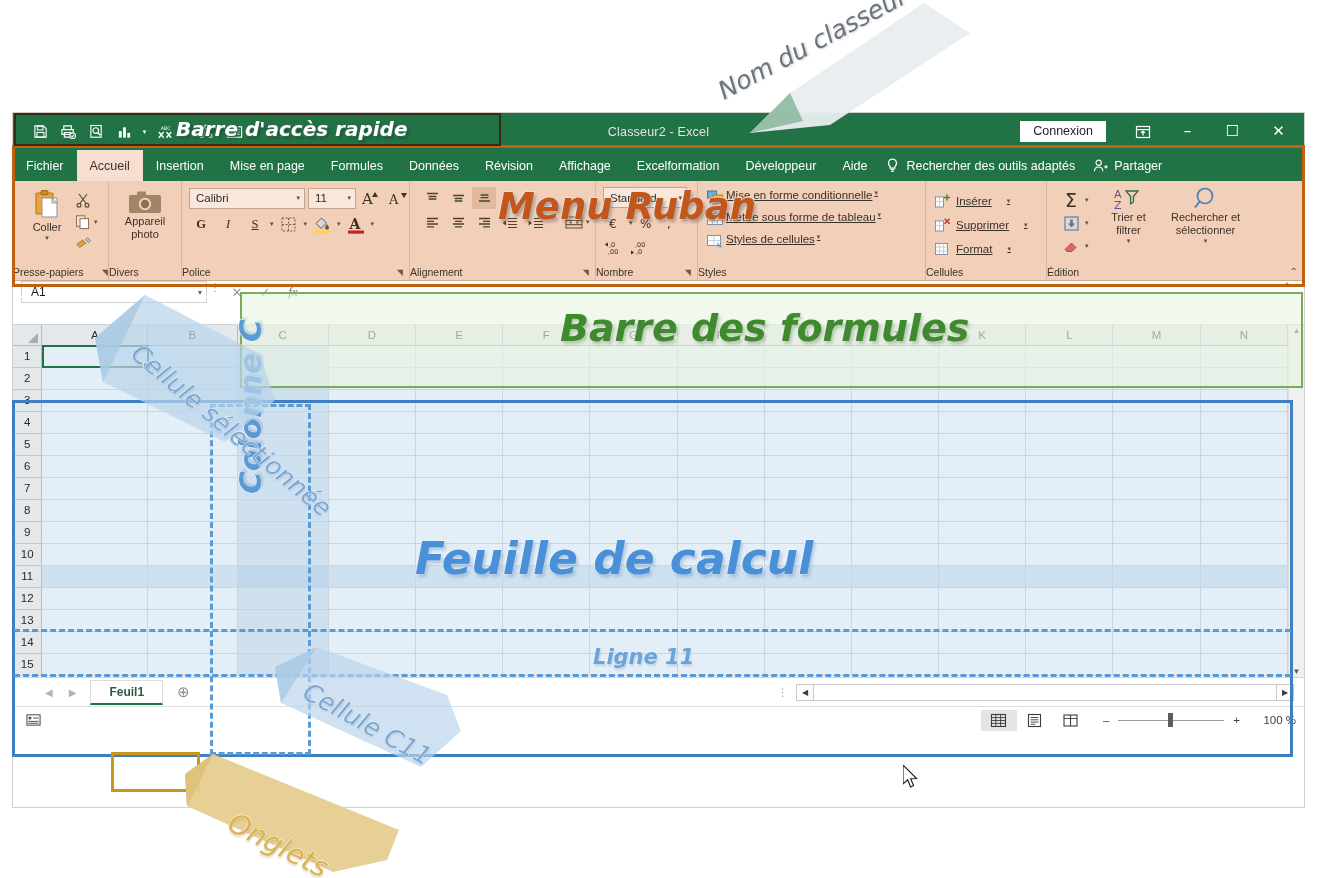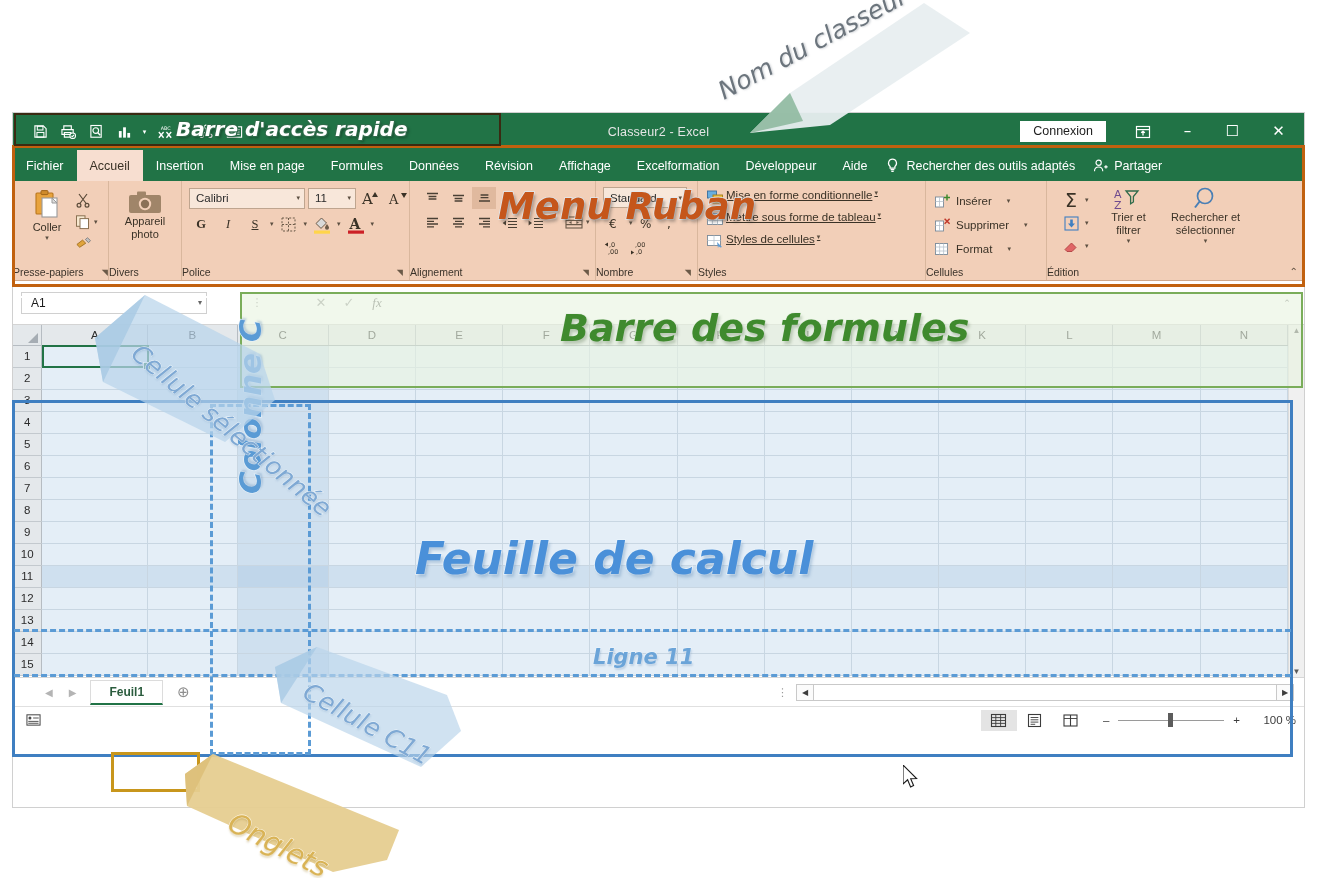--- a/index.html
+++ b/index.html
@@ -128,41 +128,40 @@
     display: flex; align-items: center; justify-content: center;
   }
   .icon-btn.sel { background: #e0b99e; }
 
   .num-row { display: flex; align-items: center; gap: 2px; }
 
   .styles-item {
     display: flex; align-items: flex-start; gap: 2px;
     height: 22px; font-size: 11.5px; padding-right: 3px; text-decoration: underline;
   }
-  .cells-item { display: flex; align-items: center; gap: 5px; height: 24px; font-size: 11.5px; }
+  .cells-item { display: flex; align-items: center; gap: 5px; height: 24px; font-size: 11.5px; text-decoration: underline; }
   .cells-item .caret { margin-left: 10px; }
 
   .edit-left { display: flex; flex-direction: column; gap: 1px; padding-right: 4px; }
   .edit-ico-row { display: flex; align-items: center; gap: 2px; }
   .edit-big {
     display: flex; flex-direction: column; align-items: center;
     width: 56px; font-size: 11px; line-height: 1.2; text-align: center;
   }
   .ribbon-collapse {
     position: absolute; right: 6px; bottom: 3px;
     font-size: 10px; color: #5a4c3e;
   }
 
   
   .formula-row {
-    height: 44px; display: flex; align-items: center;
+    height: 44px; display: flex; align-items: flex-start;
     background: #ffffff; padding: 0 8px 0 8px;
     border-bottom: 1px solid #d4d4d4;
     position: relative;
-    gap: 42px;
   }
   .namebox {
     width: 186px; height: 22px; background: #ffffff;
     border: 1px solid #d0d0d0;
     display: flex; align-items: center; padding: 0 4px 0 9px;
     font-size: 12px; color: #1a1a1a;
   }
   .namebox .caret { margin-left: auto; font-size: 8px; color: #666; }
   .namebox-grip { width: 16px; text-align: center; color: #9a9a9a; font-size: 11px; letter-spacing: 0; }
   .fx-group { display: flex; align-items: center; gap: 0; }

